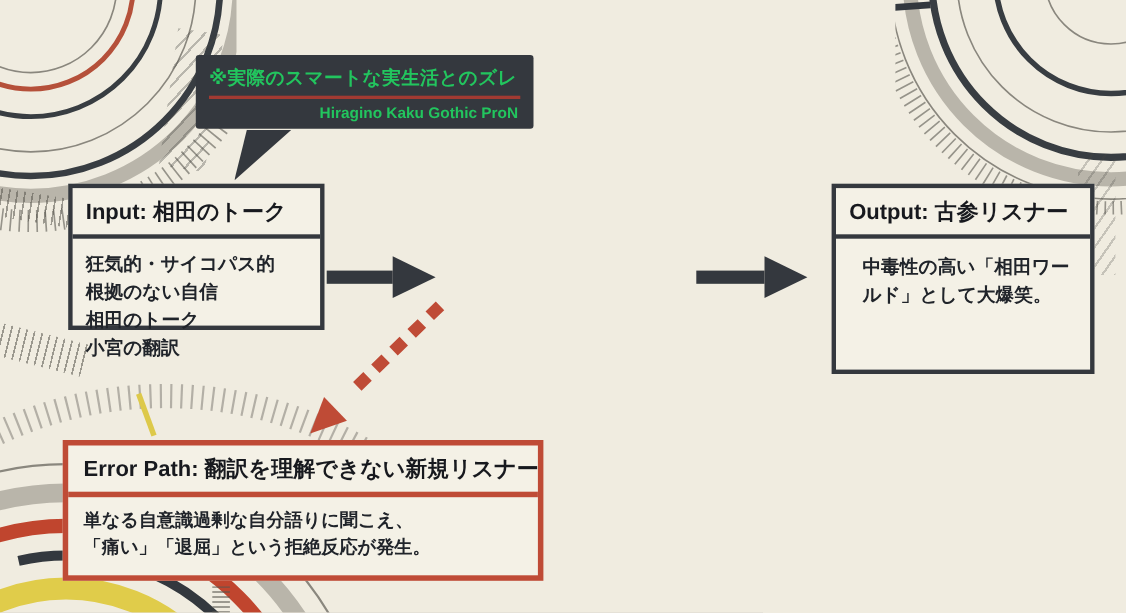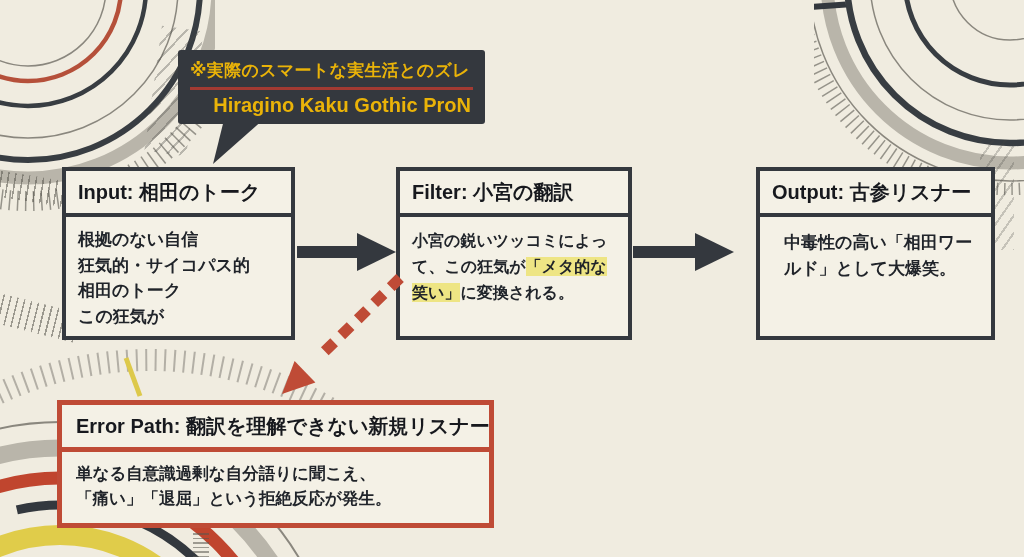--- a/index.html
+++ b/index.html
@@ -18,42 +18,42 @@
     position:relative;width:1024px;height:557px;overflow:hidden;
     background:var(--background);
     font-family:"Liberation Sans","DejaVu Sans",sans-serif;
     color:var(--text);
   }
   .deco{position:absolute;pointer-events:none;}
 
   
   .callout{
     position:absolute;left:178px;top:50px;width:307px;box-sizing:border-box;
-    background:var(--ink);color:#eab308;border-radius:3px;
+    background:var(--ink);color:#22c55e;border-radius:3px;
     padding:9px 12px 7px;z-index:3;
   }
   .callout-title{font-size:17px;font-weight:700;letter-spacing:.3px;white-space:nowrap;}
   .callout-underline{height:3px;background:var(--underline-red);margin:5px 0 4px;}
-  .callout-subtitle{font-size:20px;font-weight:700;text-align:right;padding-right:2px;}
+  .callout-subtitle{font-size:14px;font-weight:700;text-align:right;padding-right:2px;}
   .callout-tail{
     position:absolute;left:213px;top:118px;width:52px;height:46px;
     background:var(--ink);clip-path:polygon(22% 0,100% 0,0 100%);z-index:3;
   }
 
   
   .node{
     position:absolute;box-sizing:border-box;background:var(--panel);
     border:4px solid var(--ink);z-index:2;
   }
   .node-header{
     font-size:20px;font-weight:700;color:#17191e;
     border-bottom:4px solid var(--ink);padding:8px 12px 7px;white-space:nowrap;
   }
   .node-body{padding:10px 12px;font-size:17px;font-weight:700;line-height:1.5;color:var(--text);}
-  #node-input{left:62px;top:167px;width:233px;height:173px;}
+  #node-input{left:62px;top:167px;width:233px;height:133px;}
   #node-filter{left:396px;top:167px;width:236px;height:173px;}
   #node-filter .node-body{font-size:16px;line-height:1.62;padding:11px 12px;}
   #node-output{left:756px;top:167px;width:239px;height:173px;}
   #node-output .node-body{padding:13px 12px;margin-left:12px;}
   .hl{background:var(--highlight);padding:1px 0;}
 
   
   #node-error{
     left:57px;top:400px;width:437px;height:128px;
     border:5px solid var(--accent-red);background:var(--panel);
@@ -140,36 +140,32 @@
   <div class="callout">
     <div class="callout-title">※実際のスマートな実生活とのズレ</div>
     <div class="callout-underline"></div>
     <div class="callout-subtitle">Hiragino Kaku Gothic ProN</div>
   </div>
   <div class="callout-tail"></div>
 
   <div class="node" id="node-input">
     <div class="node-header">Input: 相田のトーク</div>
     <div class="node-body">
+        <div>狂気的・サイコパス的</div>
         <div>根拠のない自信</div>
-        <div>狂気的・サイコパス的</div>
         <div>相田のトーク</div>
-        <div>この狂気が</div>
+        <div>小宮の翻訳</div>
       </div>
   </div>
 
   <div class="arrow" id="arrow-1">
     <div class="shaft"></div>
     <div class="head"></div>
   </div>
 
-  <div class="node" id="node-filter">
-    <div class="node-header">Filter: 小宮の翻訳</div>
-    <div class="node-body"><span>小宮の鋭いツッコミによって、この狂気が</span><span class="hl">「メタ的な笑い」</span><span>に変換される。</span></div>
-  </div>
 
   <div class="arrow" id="arrow-2">
     <div class="shaft"></div>
     <div class="head"></div>
   </div>
 
   <div class="node" id="node-output">
     <div class="node-header">Output: 古参リスナー</div>
     <div class="node-body">中毒性の高い「相田ワールド」として大爆笑。</div>
   </div>

